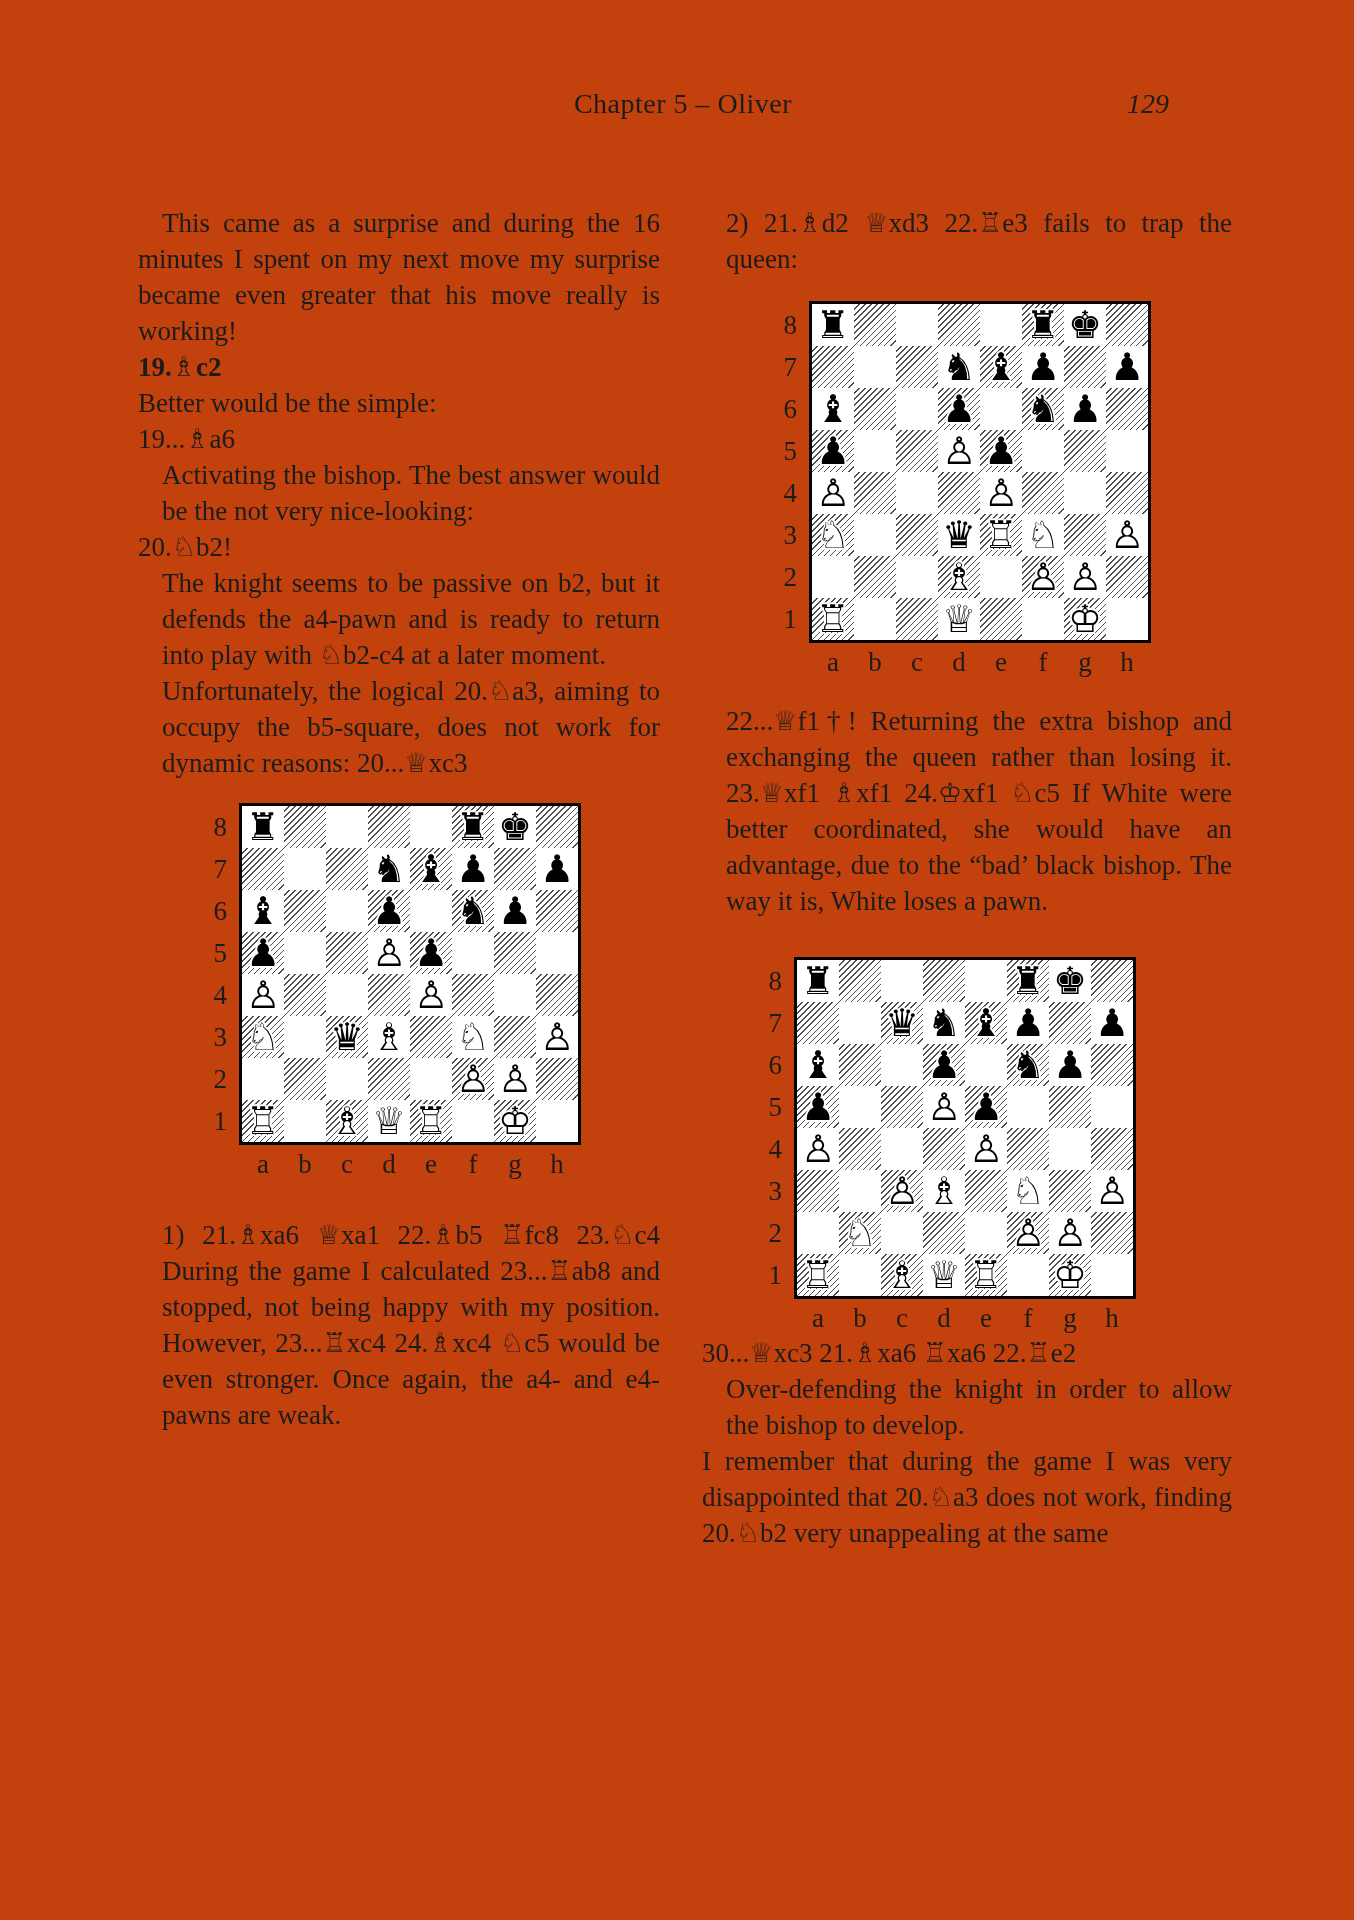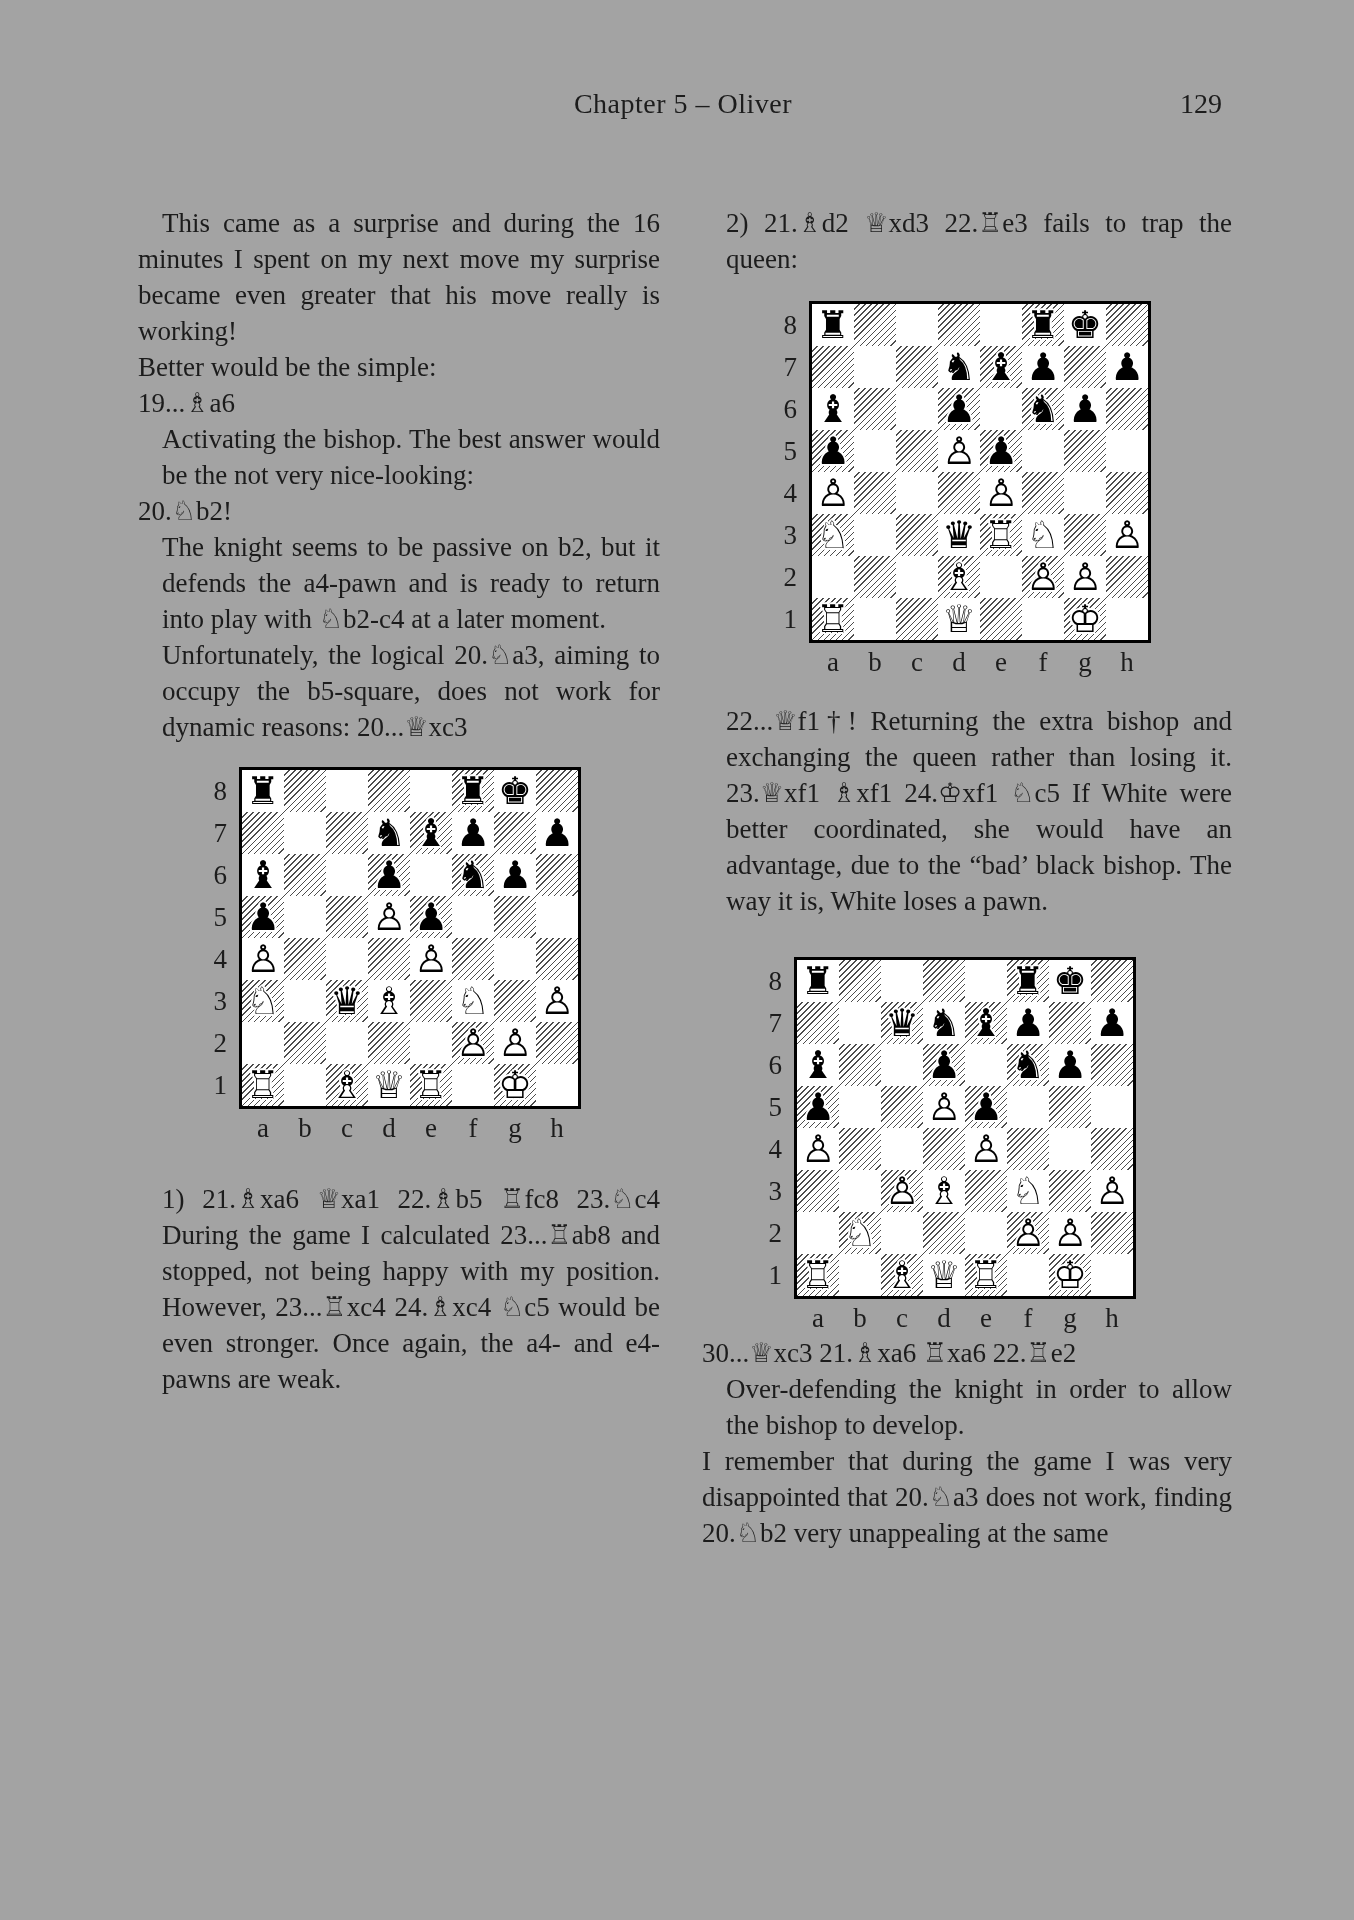--- a/index.html
+++ b/index.html
@@ -1,25 +1,25 @@
 <!DOCTYPE html>
 <html><head>
 <meta charset="utf-8">
 <style>
   html,body { margin:0; padding:0; background:#e8e8e8; }
   #page {
-    position:relative; width:1354px; height:1920px; background:#a3a3a3;
+    position:relative; width:1354px; height:1920px; background:#c2410c;
     font-family:"Liberation Serif","DejaVu Sans",serif; color:#1c1c1c;
     margin:0 auto; overflow:hidden;
   }
   .header-title {
     position:absolute; top:88px; left:138px; width:1090px;
     text-align:center; font-size:28px; letter-spacing:0.5px;
   }
-  .page-number { position:absolute; top:88px; left:1166px; width:56px; text-align:right; font-size:28px; }
+  .page-number { position:absolute; top:88px; left:1120px; width:56px; text-align:center; font-size:28px;font-style:italic; }
 
   .col { position:absolute; top:205px; font-size:27px; line-height:36px; text-align:justify; }
   .col-left  { left:138px; width:522px; }
   .col-right { left:680px; width:530px;margin-left:22px; }
 
   .col p { margin:0; }
   .indent { text-indent:24px; }
   .block  { padding-left:24px; }
   .gap    { margin-top:34px; }
   .bold   { font-weight:bold; }
@@ -59,20 +59,21 @@
 </head>
 <body>
 
 <div id="page">
 
   <div class="header-title">Chapter 5 – Oliver</div>
   <div class="page-number">129</div>
 
   <div class="col col-left">
     <p class="indent">This came as a surprise and during the 16 minutes I spent on my next move my surprise became even greater that his move really is working!</p>
+    <p class="bold gap">19.♗c2</p>
     <p class="gap">Better would be the simple:</p>
     <p>19...♗a6</p>
     <p class="block">Activating the bishop. The best answer would be the not very nice-looking:</p>
     <p>20.♘b2!</p>
     <p class="block">The knight seems to be passive on b2, but it defends the a4-pawn and is ready to return into play with ♘b2-c4 at a later moment.</p>
     <p class="block">Unfortunately, the logical 20.♘a3, aiming to occupy the b5-square, does not work for dynamic reasons: 20...♕xc3</p>
 
     <div class="diagram d-a">
       <div class="dgrid">
         <div class="rank-labels">

